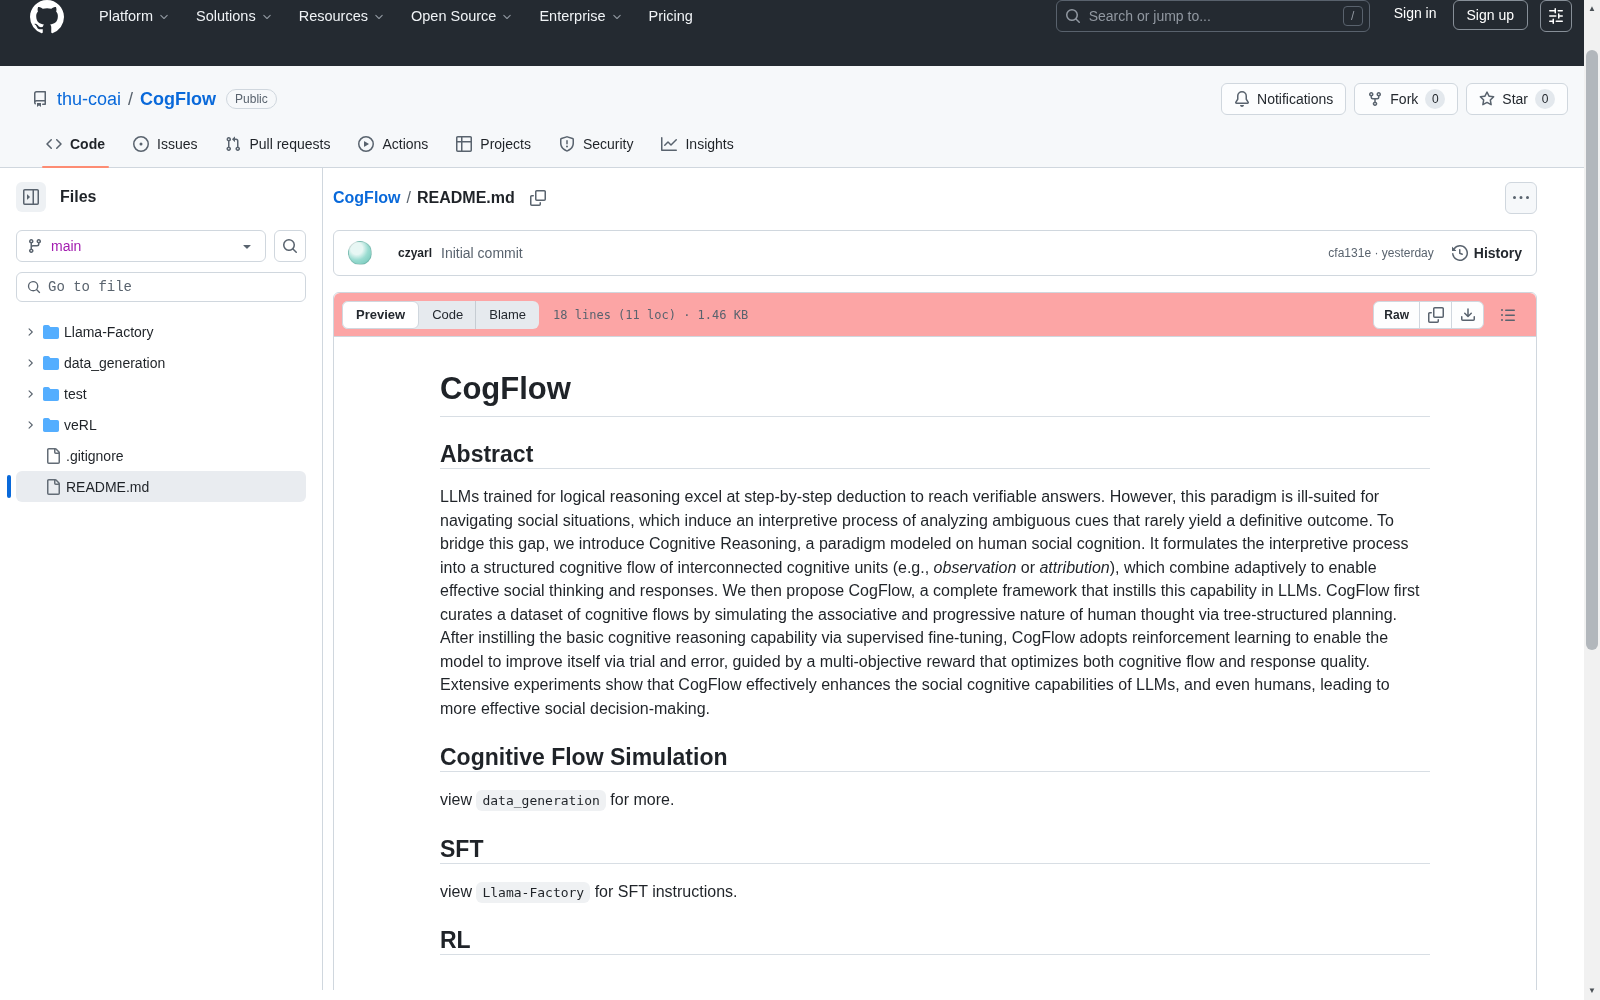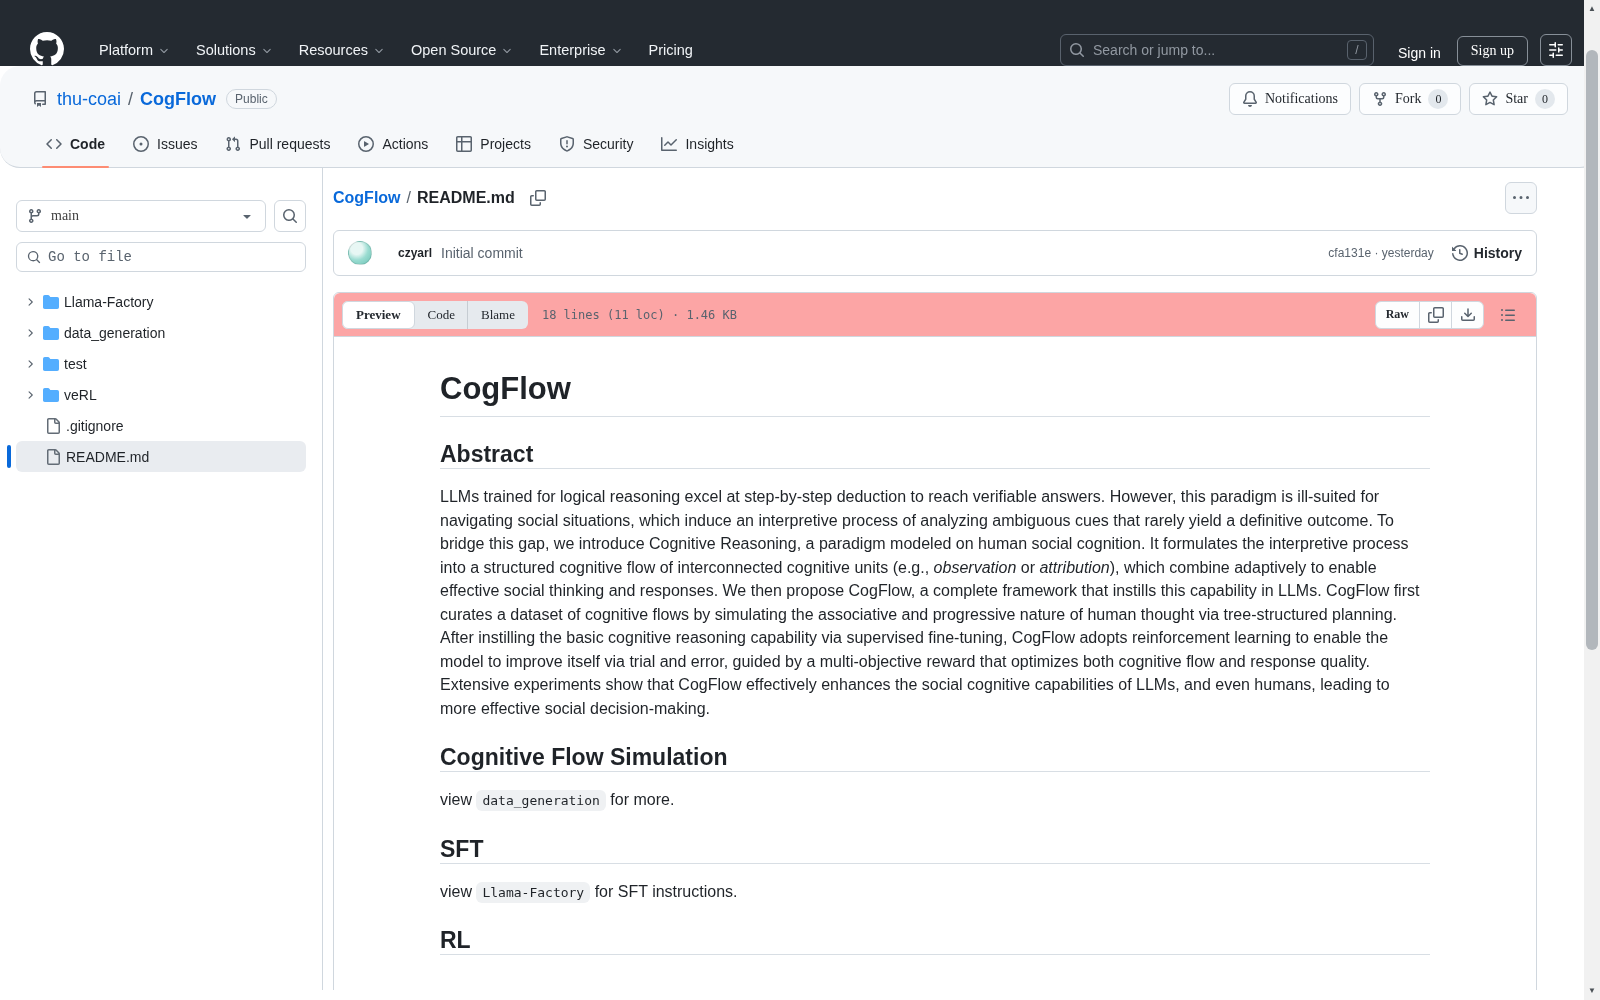--- a/index.html
+++ b/index.html
@@ -2,43 +2,43 @@
 <html><head>
 <meta charset="utf-8">
 <style>
   * { box-sizing: border-box; margin: 0; padding: 0; }
   html,body { width:1600px; height:1000px; overflow:hidden; }
   body {
     font-family: "Liberation Sans","DejaVu Sans",sans-serif;
     color:#1f2328; background:#fff; position:relative; font-size:14px;
   }
   svg{display:block}
-  button{font-family:Liberation Serif, serif; background:none; border:none; cursor:pointer; color:inherit;}
+  button{font-family:Liberation Sans, sans-serif; background:none; border:none; cursor:pointer; color:inherit;}
   a{text-decoration:none; color:inherit; cursor:pointer;}
 
   
-  .gh-header{ height:66px; background:#242a31; display:flex; align-items:flex-end; padding:0 28px 0 30px; }
+  .gh-header{ height:66px; background:#242a31; display:flex; align-items:flex-start; padding:0 28px 0 30px; }
   .gh-logo{ color:#fff; margin-right:22px; }
   .top-nav{ display:flex; align-items:center; }
   .nav-item{ display:flex; align-items:center; gap:5px; color:#f0f3f6; font-size:14.5px; padding:8px 13px; }
   .nav-caret{ color:#9198a1; margin-top:2px; }
   .hdr-search{ margin-left:auto; width:314px; height:32px; border:1px solid #59626d; border-radius:6px;
     display:flex; align-items:center; padding:0 6px 0 8px; gap:8px; }
   .hdr-search .mag{ color:#9198a1; }
   .hdr-search input{ flex:1; background:transparent; border:none; outline:none; color:#f0f3f6; font-size:14px; font-family:inherit; }
   .hdr-search input::placeholder{ color:#9198a1; }
   .slash-key{ width:20px; height:20px; border:1px solid #59626d; border-radius:4px; color:#9198a1;
     font-size:12px; display:flex; align-items:center; justify-content:center; }
   .signin{ color:#fff; font-size:14px; margin:0 10px 0 18px; padding:5px 6px; }
   .signup{ color:#fff; font-size:14px; border:1px solid #878f98; border-radius:6px; padding:6px 13px; margin-right:12px; }
   .palette-btn{ width:32px; height:32px; border:1px solid #878f98; border-radius:6px; color:#fff;
     display:flex; align-items:center; justify-content:center; }
 
   
-  .repo-head{ background:#f6f8fa; border-bottom:1px solid #d0d7de; padding:16px 32px 0;border-radius:20px; }
+  .repo-head{ background:#f6f8fa; border-bottom:1px solid #d0d7de; padding:16px 32px 0; }
   .repo-title-row{ display:flex; align-items:center; height:34px; }
   .repo-book{ color:#59636e; margin-right:9px; }
   .repo-owner{ font-size:18px; color:#0969da; }
   .repo-sep{ font-size:18px; color:#59636e; margin:0 7px; }
   .repo-name{ font-size:18px; font-weight:700; color:#0969da; }
   .repo-badge{ font-size:12px; color:#59636e; border:1px solid #d0d7de; border-radius:999px; padding:2px 8px; margin-left:10px; }
   .repo-actions{ margin-left:auto; display:flex; gap:8px; }
   .gh-btn{ height:32px; display:flex; align-items:center; gap:7px; padding:0 12px; font-size:14px; color:#24292f;
     background:#fcfdfe; border:1px solid #d0d7de; border-radius:6px; }
   .gh-btn .bic{ color:#59636e; }
@@ -55,21 +55,21 @@
   .layout{ display:flex; height:822px; }
   .sidebar{ width:323px; min-width:323px; border-right:1px solid #d0d7de; padding:14px 16px 0; overflow:hidden; }
   .files-row{ display:flex; align-items:center; gap:14px; }
   .collapse-btn{ width:30px; height:30px; border-radius:6px; background:#eef1f4; color:#59636e;
     display:flex; align-items:center; justify-content:center; }
   .files-title{ font-size:16px; font-weight:700; }
   .branch-row{ display:flex; gap:8px; margin-top:18px; }
   .branch-btn{ flex:1; height:32px; border:1px solid #d0d7de; border-radius:6px; background:#fff;
     display:flex; align-items:center; gap:8px; padding:0 10px; font-size:14px; }
   .branch-btn .bic{ color:#59636e; }
-  .branch-name{ color:#404040; }
+  .branch-name{ color:#a21caf; }
   .branch-caret{ margin-left:auto; color:#59636e; }
   .side-search-btn{ width:32px; height:32px; border:1px solid #d0d7de; border-radius:6px; background:#fff;
     color:#59636e; display:flex; align-items:center; justify-content:center; }
   .goto-box{ margin-top:10px; height:30px; border:1px solid #d0d7de; border-radius:6px; background:#fff;
     display:flex; align-items:center; gap:7px; padding:0 10px; }
   .goto-box .mag{ color:#59636e; }
   .goto-box input{ flex:1; border:none; outline:none; font-size:14px; font-family:Liberation Mono, monospace; color:#4d7c0f; background:transparent; }
   .goto-box input::placeholder{ color:#59636e; }
   .tree{ list-style:none; margin-top:14px; }
   .tree-row{ position:relative; height:31px; display:flex; align-items:center; gap:5px; padding-left:6px;
@@ -319,20 +319,31 @@
           </svg>
         </span>
         <span class="tab-label">Insights</span>
       </a>
     </nav>
 </div>
 
 <div class="layout">
 
   <aside class="sidebar">
+    <div class="files-row">
+      <button class="collapse-btn">
+        <span>
+          <svg viewBox="0 0 16 16" width="16" height="16" fill="currentColor">
+              <path d="M6.823 7.823 4.427 5.427A.25.25 0 0 0 4 5.604v4.792c0 .223.27.335.427.177l2.396-2.396a.25.25 0 0 0 0-.354Z"></path>
+              <path d="M1.75 0h12.5C15.216 0 16 .784 16 1.75v12.5A1.75 1.75 0 0 1 14.25 16H1.75A1.75 1.75 0 0 1 0 14.25V1.75C0 .784.784 0 1.75 0ZM1.5 1.75v12.5c0 .138.112.25.25.25H9.5v-13H1.75a.25.25 0 0 0-.25.25ZM11 1.5v13h3.25a.25.25 0 0 0 .25-.25V1.75a.25.25 0 0 0-.25-.25Z"></path>
+            </svg>
+        </span>
+      </button>
+      <span class="files-title">Files</span>
+    </div>
     <div class="branch-row">
       <button class="branch-btn">
         <span class="bic">
           <svg viewBox="0 0 16 16" width="16" height="16" fill="currentColor">
               <path d="M9.5 3.25a2.25 2.25 0 1 1 3 2.122V6A2.5 2.5 0 0 1 10 8.5H6a1 1 0 0 0-1 1v1.128a2.251 2.251 0 1 1-1.5 0V5.372a2.25 2.25 0 1 1 1.5 0v1.836A2.493 2.493 0 0 1 6 7h4a1 1 0 0 0 1-1v-.628A2.25 2.25 0 0 1 9.5 3.25Zm-6 0a.75.75 0 1 0 1.5 0 .75.75 0 0 0-1.5 0Zm8.25-.75a.75.75 0 1 0 0 1.5.75.75 0 0 0 0-1.5ZM4.25 12a.75.75 0 1 0 0 1.5.75.75 0 0 0 0-1.5Z"></path>
             </svg>
         </span>
         <span class="branch-name">main</span>
         <span class="branch-caret">
           <svg viewBox="0 0 16 16" width="16" height="16" fill="currentColor">

